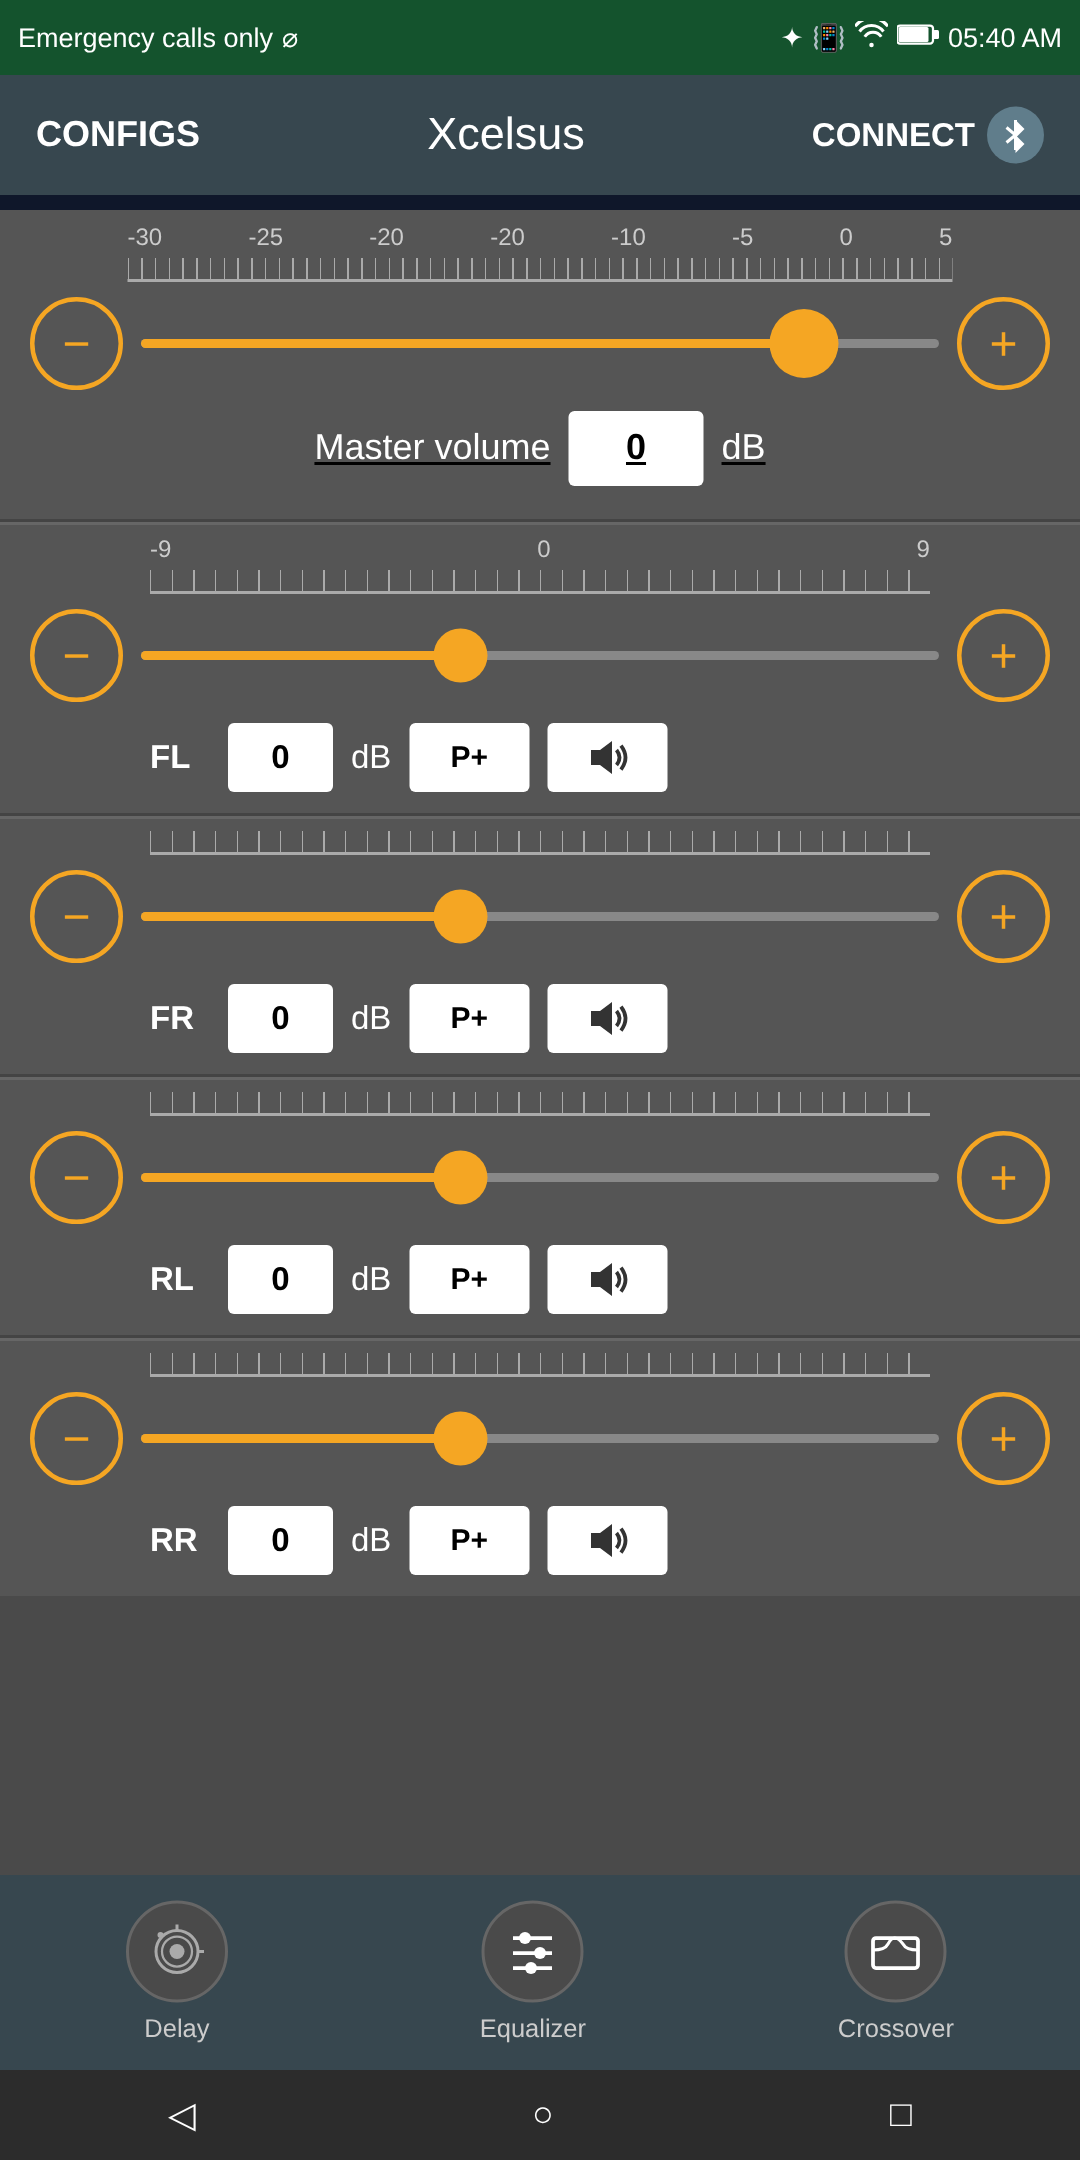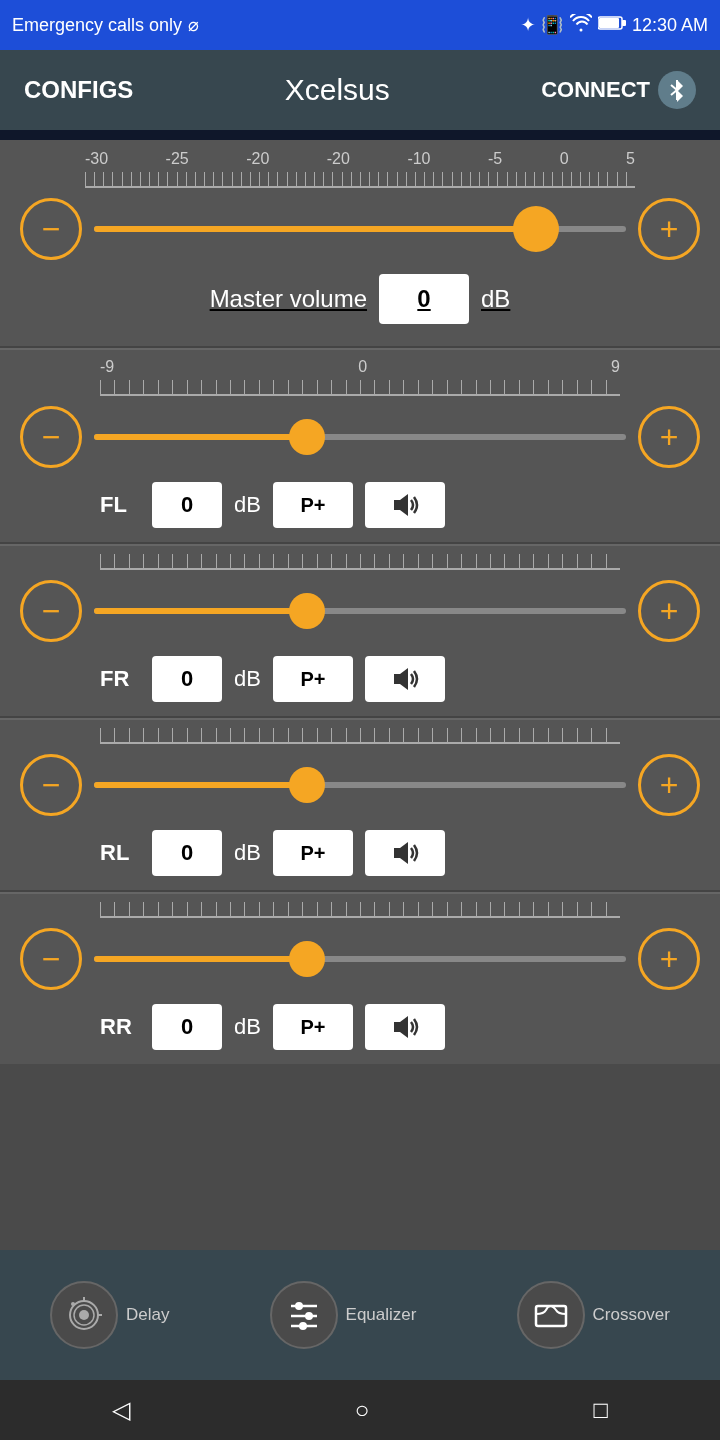--- a/index.html
+++ b/index.html
@@ -9,21 +9,21 @@
       background: #4a4a4a;
       font-family: 'Arial', sans-serif;
       overflow: hidden;
       position: relative;
     }
 
     
     .status-bar {
       width: 100%;
       height: 50px;
-      background: #1d4ed8;
+      background: #14532d;
       display: flex;
       align-items: center;
       justify-content: space-between;
       padding: 0 12px;
     }
     .status-left {
       color: white;
       font-size: 18px;
       display: flex;
       align-items: center;
@@ -266,20 +266,21 @@
       bottom: 60px;
       width: 100%;
       height: 130px;
       background: #37474f;
       display: flex;
       align-items: center;
       justify-content: space-around;
     }
     .nav-item {
       display: flex;
+      flex-direction: column;
       align-items: center;
       gap: 8px;
       cursor: pointer;
     }
     .nav-item-icon {
       width: 68px;
       height: 68px;
       border-radius: 50%;
       background: #4a4a4a;
       border: 2px solid #666;
@@ -344,21 +345,21 @@
         <path d="M0 3.5a14 14 0 0122 0" stroke="white" stroke-width="2" fill="none"></path>
       </svg>
     </span>
     <span>
       <svg width="28" height="16" viewBox="0 0 28 16" fill="none">
         <rect x="0" y="2" width="24" height="12" rx="2" stroke="white" stroke-width="1.5"></rect>
         <rect x="1" y="3" width="20" height="10" rx="1" fill="white"></rect>
         <rect x="24" y="5" width="4" height="6" rx="1" fill="white"></rect>
       </svg>
     </span>
-    <span>12:30 AM</span>
+    <span>05:40 AM</span>
   </div>
 </div>
 
 <div class="nav-bar">
   <div class="nav-configs">CONFIGS</div>
   <div class="nav-title">Xcelsus</div>
   <div class="nav-connect">
     <span>CONNECT</span>
     <div class="bt-icon">
       <svg width="20" height="24" viewBox="0 0 20 24" fill="white">

